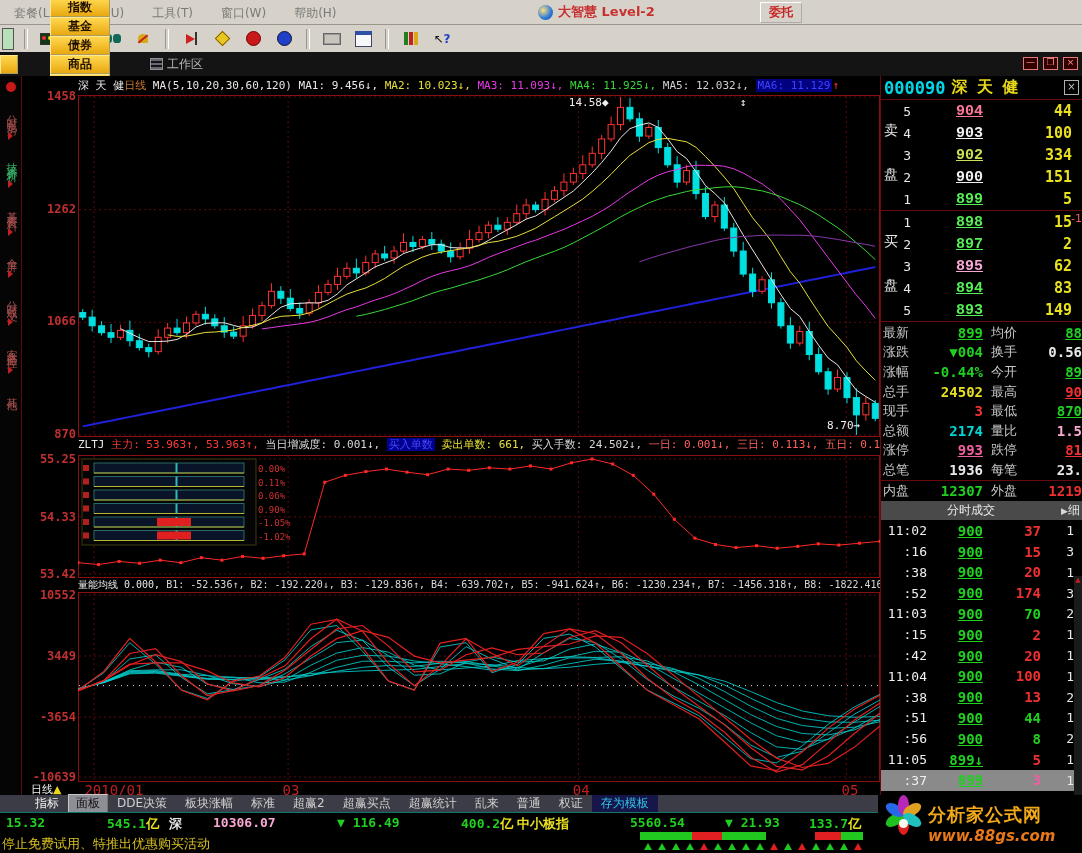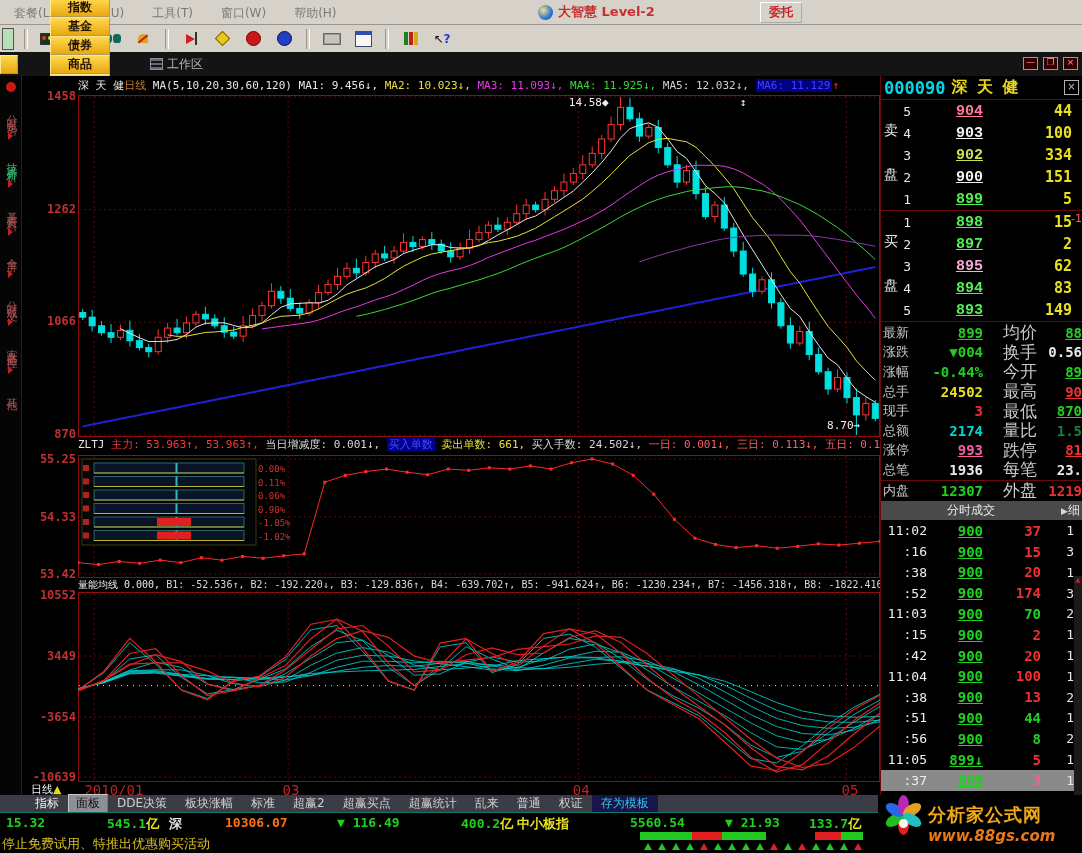--- a/index.html
+++ b/index.html
@@ -76,21 +76,21 @@
   .drow{display:flex;align-items:center;height:22px;font-family:"DejaVu Sans Mono",monospace;}
   .drow .dn{width:30px;text-align:right;color:#e8e8e8;font-size:13px;}
   .drow .dp{width:72px;text-align:right;font-size:15px;font-weight:bold;text-decoration:underline;font-family:Liberation Mono, monospace;}
   .drow .dv{flex:1;text-align:right;padding-right:10px;color:#e8e020;font-size:15px;font-weight:bold;}
   #depth-sep{height:0;border-top:1px solid #6a0a0a;}
   #stray-neg{position:absolute;right:0;top:136px;color:#f06060;font-size:11px;}
   #stats{border-top:1px solid #6a0a0a;padding-top:1px;}
   .srow{display:flex;align-items:center;height:19.6px;}
   .srow .sl{width:40px;color:#c8c8c8;font-size:13px;padding-left:2px;}
   .srow .sv1{width:60px;text-align:right;font-size:14px;font-weight:bold;font-family:"DejaVu Sans Mono",monospace;}
-  .srow .sl2{width:42px;color:#c8c8c8;font-size:17px;padding-left:20px;}
+  .srow .sl2{width:42px;color:#c8c8c8;font-size:13px;padding-left:8px;}
   .srow .sv2{flex:1;text-align:right;font-size:14px;font-weight:bold;font-family:"DejaVu Sans Mono",monospace;overflow:hidden;white-space:nowrap;}
   .srow.last{border-top:1px solid #6a0a0a;}
   #ticker-head{height:19px;background:#4a4a4a;display:flex;align-items:center;color:#e8e8e8;font-size:12px;margin-top:1px;}
   #ticker-head .th-title{flex:1;text-align:center;}
   #ticker-head .th-arrow{color:#d8d8d8;font-size:9px;}
   #ticker-head .th-more{width:14px;overflow:hidden;}
   .trow{display:flex;align-items:center;height:20.8px;font-family:"DejaVu Sans Mono",monospace;}
   .trow .tt{width:46px;text-align:right;color:#f0f0f0;font-size:13px;}
   .trow .tp{width:56px;text-align:right;font-size:14px;font-weight:bold;color:#20d020;text-decoration:underline;}
   .trow .tv{width:58px;text-align:right;font-size:14px;font-weight:bold;}
@@ -634,21 +634,21 @@
           <div class="srow">
             <span class="sl">现手</span>
             <span class="sv1" style="color: rgb(240, 48, 48);">3</span>
             <span class="sl2">最低</span>
             <span class="sv2" style="color: rgb(32, 208, 32); text-decoration: underline;">870</span>
           </div>
           <div class="srow">
             <span class="sl">总额</span>
             <span class="sv1" style="color: rgb(0, 216, 216);">2174</span>
             <span class="sl2">量比</span>
-            <span class="sv2" style="color: #15803d;">1.5</span>
+            <span class="sv2" style="color: #f9a8d4;">1.5</span>
           </div>
           <div class="srow">
             <span class="sl">涨停</span>
             <span class="sv1" style="color: rgb(240, 96, 160); text-decoration: underline;">993</span>
             <span class="sl2">跌停</span>
             <span class="sv2" style="color: rgb(240, 48, 48); text-decoration: underline;">81</span>
           </div>
           <div class="srow">
             <span class="sl">总笔</span>
             <span class="sv1" style="color: rgb(232, 232, 232);">1936</span>
@@ -764,21 +764,21 @@
       <div class="itab">超赢统计</div>
       <div class="itab">乱来</div>
       <div class="itab">普通</div>
       <div class="itab">权证</div>
       <div class="itab template">存为模板</div>
     </div>
   <div id="statusbar">
       <span class="ss" style="left: 6px; color: rgb(32, 208, 32);">15.32</span>
       <span class="ss" style="left: 107px; color: rgb(32, 208, 32);">545.1<span style="color: rgb(232, 224, 32);">亿</span></span>
       <span class="ss" style="left: 169px; color: rgb(232, 232, 232);">深</span>
-      <span class="ss" style="left: 225px; color: #f97316;">10306.07</span>
+      <span class="ss" style="left: 213px; color: #f9a8d4;">10306.07</span>
       <span class="ss" style="left: 337px; color: rgb(32, 208, 32);">▼ 116.49</span>
       <span class="ss" style="left: 461px; color: rgb(32, 208, 32);">400.2<span style="color: rgb(232, 224, 32);">亿</span></span>
       <span class="ss" style="left: 517px; color: rgb(232, 224, 32);">中小板指</span>
       <span class="ss" style="left: 630px; color: rgb(32, 208, 32);">5560.54</span>
       <span class="ss" style="left: 725px; color: rgb(32, 208, 32);">▼ 21.93</span>
       <span class="ss" style="left: 809px; color: rgb(32, 208, 32);">133.7<span style="color: rgb(232, 224, 32);">亿</span></span>
     </div>
   <div id="marquee">
     <div id="marquee-text">停止免费试用、特推出优惠购买活动</div>
   <div class="mbar" style="left: 640px; width: 52px; background: rgb(32, 200, 32);"></div>

